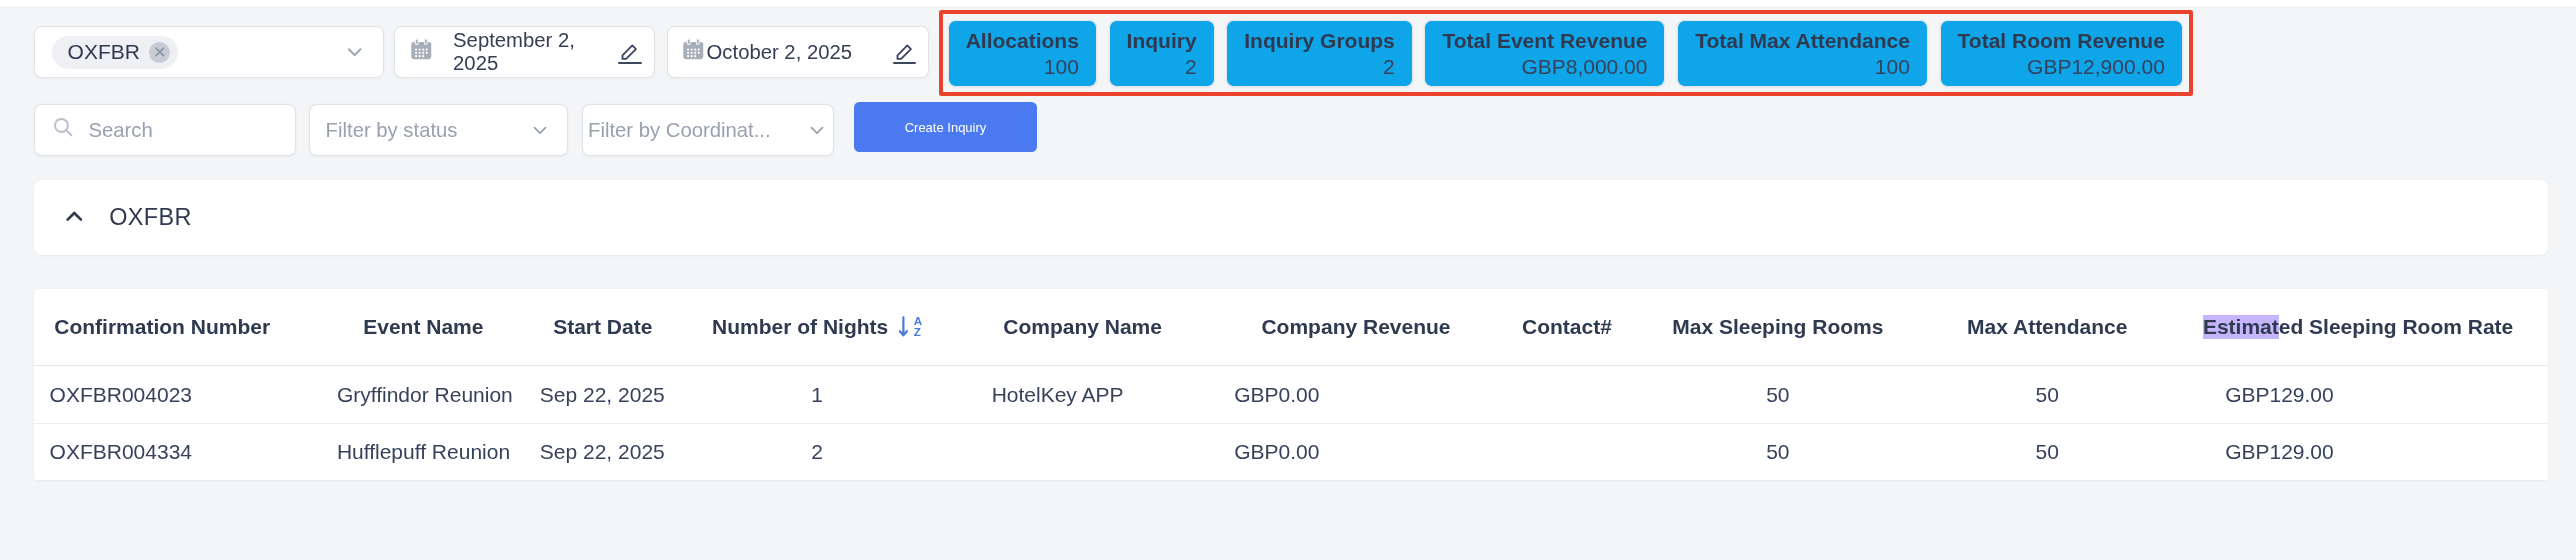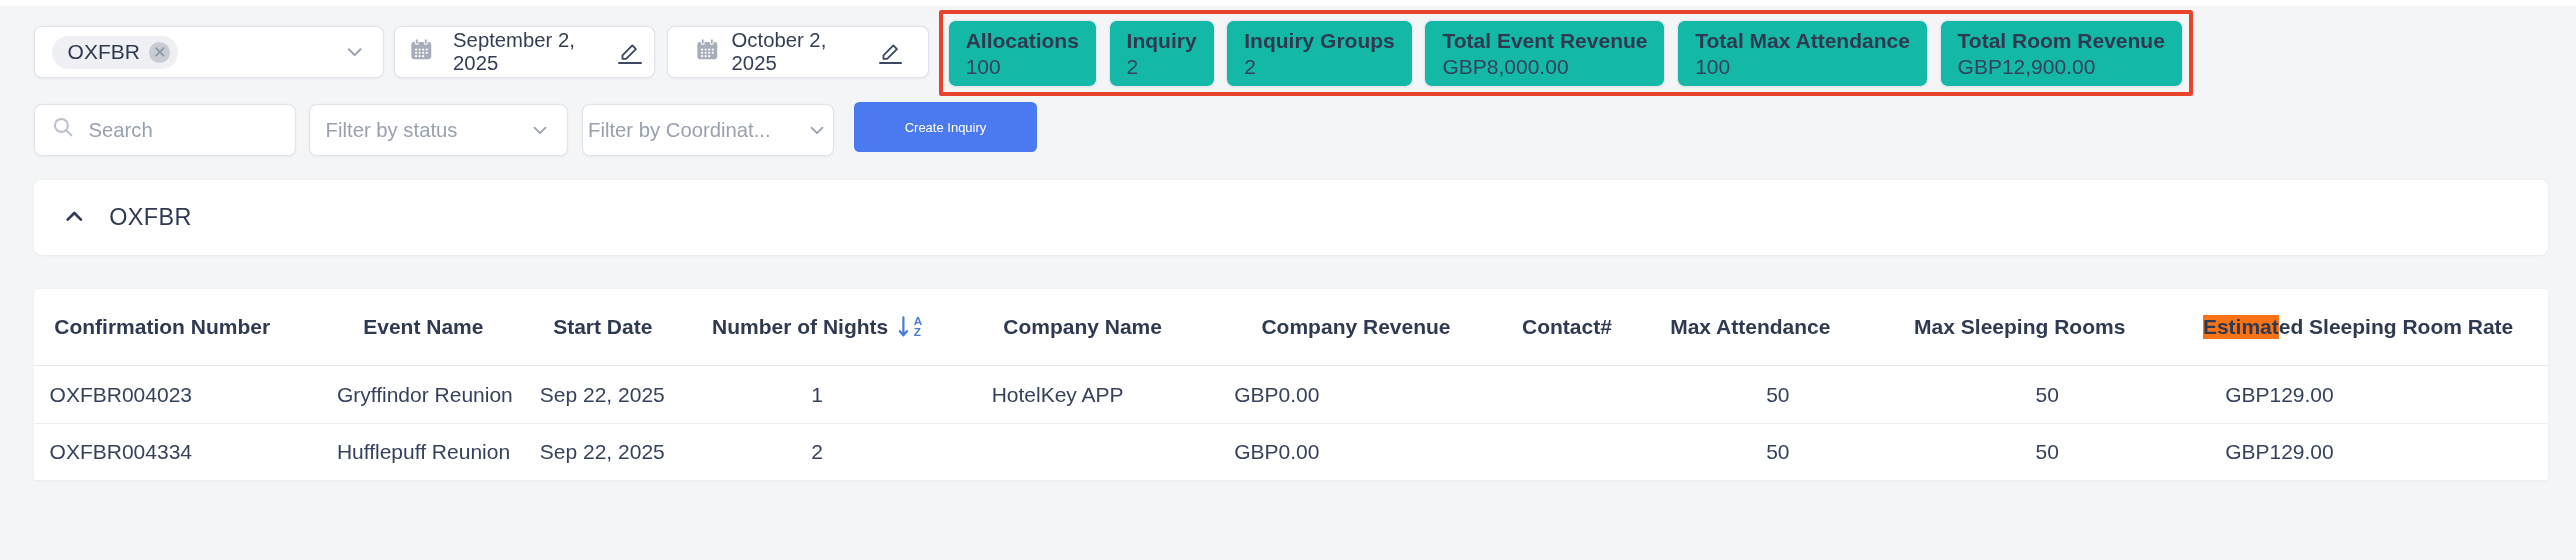--- a/index.html
+++ b/index.html
@@ -25,34 +25,34 @@
     background:#eef0f4; border-radius:22px; height:33px;
     display:flex; align-items:center; gap:9.4px; padding:0 7.8px 0 15.6px;
     font-size:21px; color:#2f3a50;
   }
   .chip-x {
     width:21px; height:21px; border-radius:50%; background:#c6cbd4;
     display:flex; align-items:center; justify-content:center; cursor:pointer;
   }
   .chev { margin-left:auto; display:flex; }
   .date-box1 { left:394px; top:26px; width:261px; padding:0 12.5px; gap:19px; }
-  .date-box2 { left:667px; top:26px; width:262px; padding:0 26px; gap:11px; }
+  .date-box2 { left:667px; top:26px; width:262px; padding:0 12px; }
   .pencil-wrap { margin-left:auto; display:flex; flex-direction:column; align-items:center; }
   .pencil-underline { width:23.4px; height:2.3px; background:#3c4760; margin-top:-1.6px; border-radius:1.6px; }
 
   
   .stats-outline {
     position:absolute; left:939px; top:10.2px; width:1254px; height:86px;
     border:4.7px solid #e8432d; border-radius:2.3px;
     display:flex; align-items:center; gap:11.7px; padding:0 4.7px;
   }
   .stat-card {
-    background:#14b8a6; border:0.8px solid #e5e7ec; border-radius:7.8px;
+    background:#0ea5e9; border:0.8px solid #e5e7ec; border-radius:7.8px;
     height:67px; padding:6.2px 17px 4.7px 17px;
-    display:flex; flex-direction:column; align-items:flex-start; justify-content:center;
+    display:flex; flex-direction:column; align-items:flex-end; justify-content:center;
     box-shadow:0 0.8px 2.3px rgba(25,35,60,.06);
     white-space:nowrap;
   }
   .stat-title { font-size:21px; font-weight:700; color:#2f3a50; line-height:1.25; }
   .stat-value { font-size:21px; color:#36425c; line-height:1.25; }
 
   
   .search-box { left:34px; top:104px; width:262px; padding:0 16px; gap:12.5px; color:#99a1af; }
   .filter-status { left:309px; top:104px; width:259px; padding:0 15.6px; color:#99a1af; }
   .filter-coord { left:582px; top:104px; width:252px; padding:0 5px; color:#99a1af; }
@@ -77,21 +77,21 @@
   .table-card {
     position:absolute; left:34px; top:289px; width:2514px; height:191px;
     background:#fff; border-radius:3.1px; box-shadow:0 0.8px 2.3px rgba(25,35,60,.05);
     overflow:hidden;
   }
   .thead { display:flex; height:77px; align-items:center; border-bottom:1.6px solid #e6e8ec; }
   .th { font-size:21px; font-weight:700; color:#2f3a50; display:flex; align-items:center; white-space:nowrap; }
   .tr { display:flex; height:57px; align-items:center; }
   .tr + .tr { border-top:1.6px solid #eceef2; }
   .td { font-size:21px; color:#36425c; white-space:nowrap; }
-  .hl { background:#f97316; }
+  .hl { background:#c4b5fd; }
   .sort-ico { display:inline-flex; align-items:center; margin-left:7.8px; }
   .sort-letters { display:flex; flex-direction:column; line-height:0.9; font-size:11.7px; font-weight:700; color:#4a7bd9; margin-left:0.8px; }
 </style>
 </head>
 <body>
 
 <div class="top-strip"></div>
 
 <div class="ctrl select-box">
   <span class="chip">
@@ -245,22 +245,22 @@
             <path d="M6 3v16M2.8 15.5L6 19.3l3.2-3.8" stroke="#4a7bd9" stroke-width="2" stroke-linecap="round" stroke-linejoin="round"></path>
           </svg>
           <span class="sort-letters">
             <span>A</span>
             <span>Z</span>
           </span>
         </span></div>
       <div class="th" style="width: 250px; justify-content: center; padding-left: 0px;">Company Name</div>
       <div class="th" style="width: 297px; justify-content: center; padding-left: 0px;">Company Revenue</div>
       <div class="th" style="width: 125px; justify-content: center; padding-left: 0px;">Contact#</div>
+      <div class="th" style="width: 297px; justify-content: center; padding-left: 0px;">Max Sleeping Rooms</div>
       <div class="th" style="width: 242px; justify-content: center; padding-left: 0px;">Max Attendance</div>
-      <div class="th" style="width: 297px; justify-content: center; padding-left: 0px;">Max Sleeping Rooms</div>
       <div class="th" style="width: 380px; justify-content: center; padding-left: 0px;"><span class="hl">Estimat</span>ed Sleeping Room Rate</div>
     </div>
   <div id="tbody">
       <div class="tr">
         <div class="td" style="width: 284px; display: flex; justify-content: flex-start; padding-left: 15.6px;">OXFBR004023</div>
         <div class="td" style="width: 211px; display: flex; justify-content: flex-start; padding-left: 19px;">Gryffindor Reunion</div>
         <div class="td" style="width: 148px; display: flex; justify-content: flex-start; padding-left: 11px;">Sep 22, 2025</div>
         <div class="td" style="width: 281px; display: flex; justify-content: center; padding-left: 0px;">1</div>
         <div class="td" style="width: 250px; display: flex; justify-content: flex-start; padding-left: 34px;">HotelKey APP</div>
         <div class="td" style="width: 297px; display: flex; justify-content: flex-start; padding-left: 26.6px;">GBP0.00</div>

